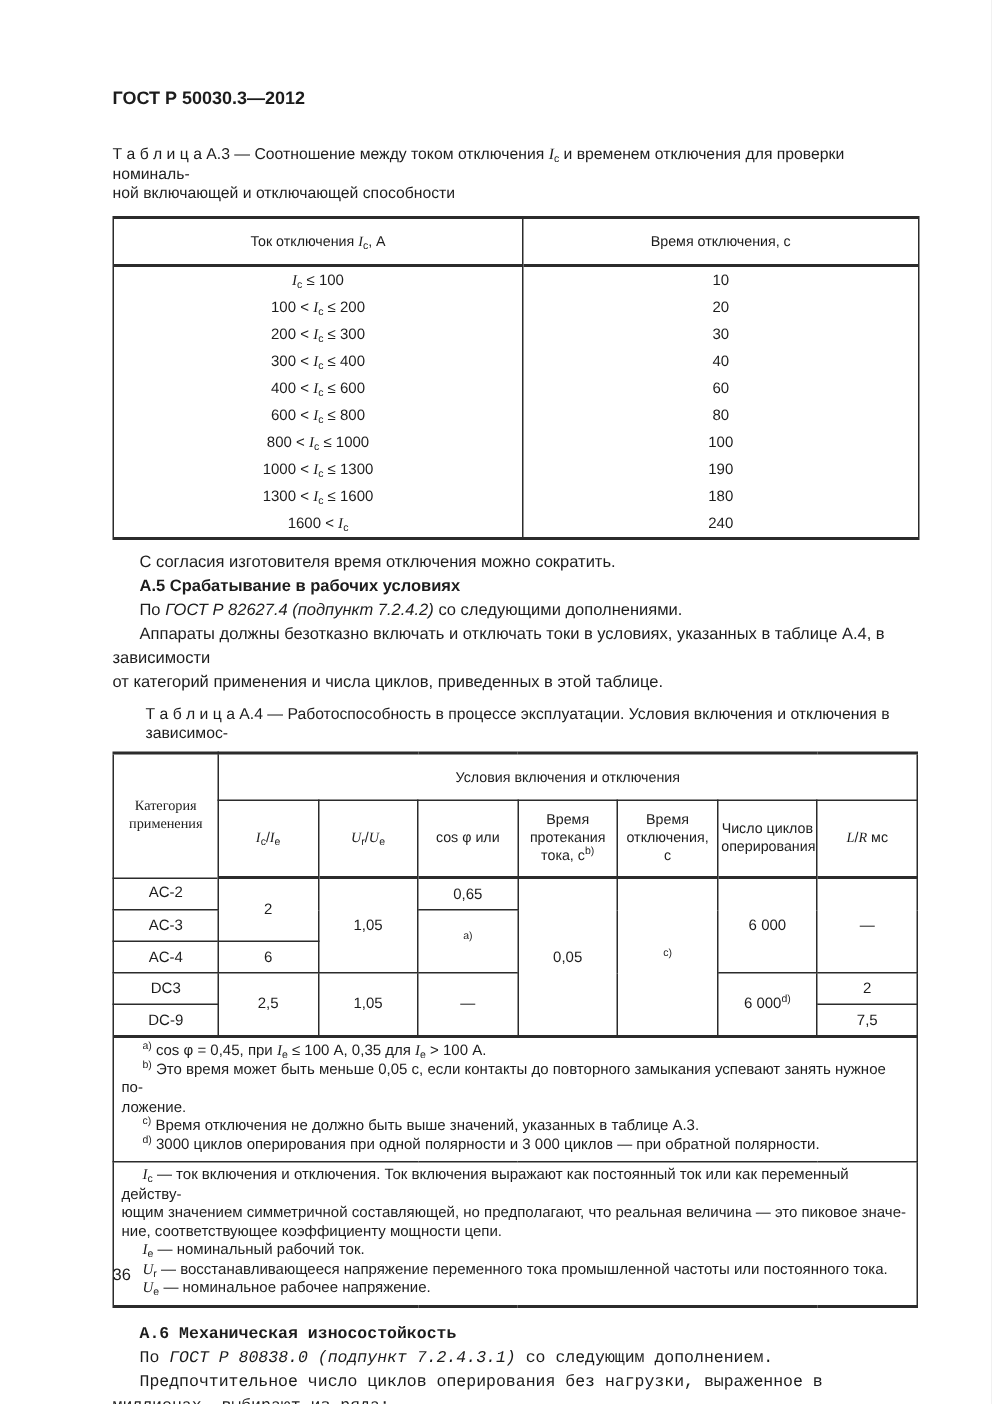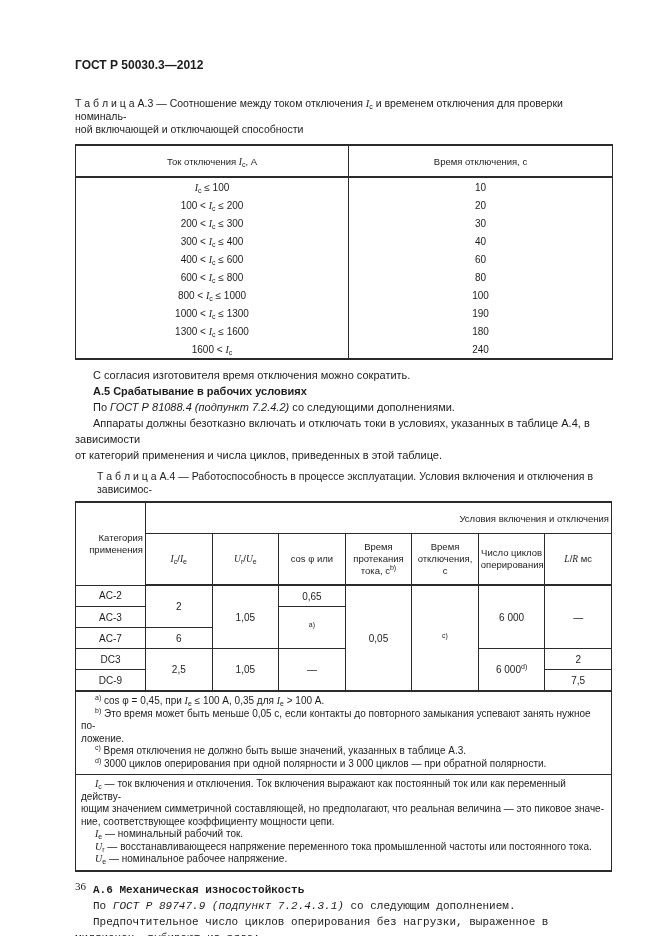--- a/index.html
+++ b/index.html
@@ -40,36 +40,36 @@
 
   
   table.t4 {
     margin-top:5px; width:537px; border-collapse:collapse; table-layout:fixed;
     border-top:2px solid #2b2b2b; border-bottom:2px solid #2b2b2b;
     border-left:1px solid #2b2b2b; border-right:1px solid #2b2b2b;
     font-size:10px;
   }
   .t4 col.c-cat { width:70px; }
   .t4 td { border:1px solid #2b2b2b; text-align:center; vertical-align:middle; padding:1px 2px; }
-  .t4 tr.h1 td { font-size:9.5px; height:28px;text-align:right; }
+  .t4 tr.h1 td { font-size:9.5px; height:28px; }
   .t4 tr.h2 td { font-size:9.5px; height:48px; border-bottom:2px solid #2b2b2b; line-height:12px; }
-  .t4 td.hc { font-size:9.5px; line-height:12px; }
+  .t4 td.hc { font-size:9.5px; line-height:12px;font-family:Liberation Serif, serif; }
   .t4 tr.body-row td { height:18px;margin-top:36px; }
   .t4 tr.fnrow td, .t4 tr.defrow td {
     text-align:left; font-size:10px; line-height:12.5px; padding:3px 5px 4px 5px;
   }
   .t4 tr.fnrow td { border-top:2px solid #2b2b2b; }
   .fn-first, .def-first { text-indent:14px; }
   .fn-cont, .def-cont { text-indent:0; }
 
   
   .sec-a6 { margin-top:10px; }
   .sec-a6 .para { line-height:16px;font-family:Liberation Mono, monospace; }
 
-  .page-number { position:absolute; left:75px; top:880px; font-size:11px;font-family:Liberation Serif, serif; }
+  .page-number { position:absolute; left:75px; top:844px; font-size:11px; }
 </style>
 </head>
 <body>
 
 <div class="page">
   <div class="content">
 
     <div class="doc-header">ГОСТ Р 50030.3—2012</div>
 
     <div class="caption">
@@ -127,21 +127,21 @@
           </tr>
         <tr>
             <td>1600 &lt; <span class="var">I</span><sub>c</sub></td>
             <td>240</td>
           </tr>
       </tbody>
     </table>
 
     <div class="para p-top ind">С согласия изготовителя время отключения можно сократить.</div>
     <div class="para ind bold">А.5 Срабатывание в рабочих условиях</div>
-    <div class="para ind">По <em>ГОСТ Р 81088.4 (подпункт 7.2.4.2)</em> со следующими дополнениями.</div>
+    <div class="para ind">По <em>ГОСТ Р 82627.4 (подпункт 7.2.4.2)</em> со следующими дополнениями.</div>
     <div class="para ind">Аппараты должны безотказно включать и отключать токи в условиях, указанных в таблице А.4, в зависимости</div>
     <div class="para">от категорий применения и числа циклов, приведенных в этой таблице.</div>
 
     <div class="caption" style="margin-top:7px;margin-left:22px;">
       <div class="caption-line">Т а б л и ц а   А.4 — Работоспособность в процессе эксплуатации.  Условия  включения и отключения в зависимос-</div>
     </div>
 
     <table class="t4">
       <colgroup>
           <col class="c-cat">
@@ -169,21 +169,21 @@
           <td rowspan="5">0,05</td>
           <td rowspan="5"><sup>c)</sup></td>
           <td rowspan="3">6 000</td>
           <td rowspan="3">—</td>
         </tr>
         <tr class="body-row">
           <td>AC-3</td>
           <td rowspan="2"><sup>a)</sup></td>
         </tr>
         <tr class="body-row">
-          <td>AC-7</td>
+          <td>AC-4</td>
           <td>6</td>
         </tr>
         <tr class="body-row">
           <td>DC3</td>
           <td rowspan="2">2,5</td>
           <td rowspan="2">1,05</td>
           <td rowspan="2">—</td>
           <td rowspan="2">6 000<sup>d)</sup></td>
           <td>2</td>
         </tr>
@@ -208,21 +208,21 @@
             <div class="def-first"><span class="var">I</span><sub>e</sub> — номинальный рабочий ток.</div>
             <div class="def-first"><span class="var">U</span><sub>r</sub> — восстанавливающееся напряжение переменного тока промышленной частоты или постоянного тока.</div>
             <div class="def-first"><span class="var">U</span><sub>e</sub> — номинальное рабочее напряжение.</div>
           </td>
         </tr>
       </tbody>
     </table>
 
     <div class="sec-a6">
       <div class="para ind bold">А.6 Механическая износостойкость</div>
-      <div class="para ind">По <em>ГОСТ Р 89747.9 (подпункт 7.2.4.3.1)</em> со следующим дополнением.</div>
+      <div class="para ind">По <em>ГОСТ Р 80838.0 (подпункт 7.2.4.3.1)</em> со следующим дополнением.</div>
       <div class="para ind">Предпочтительное число циклов оперирования без нагрузки, выраженное в миллионах, выбирают из ряда:</div>
 
     </div>
 
   </div>
 
   <div class="page-number">36</div>
 </div>
 
 </body></html>

